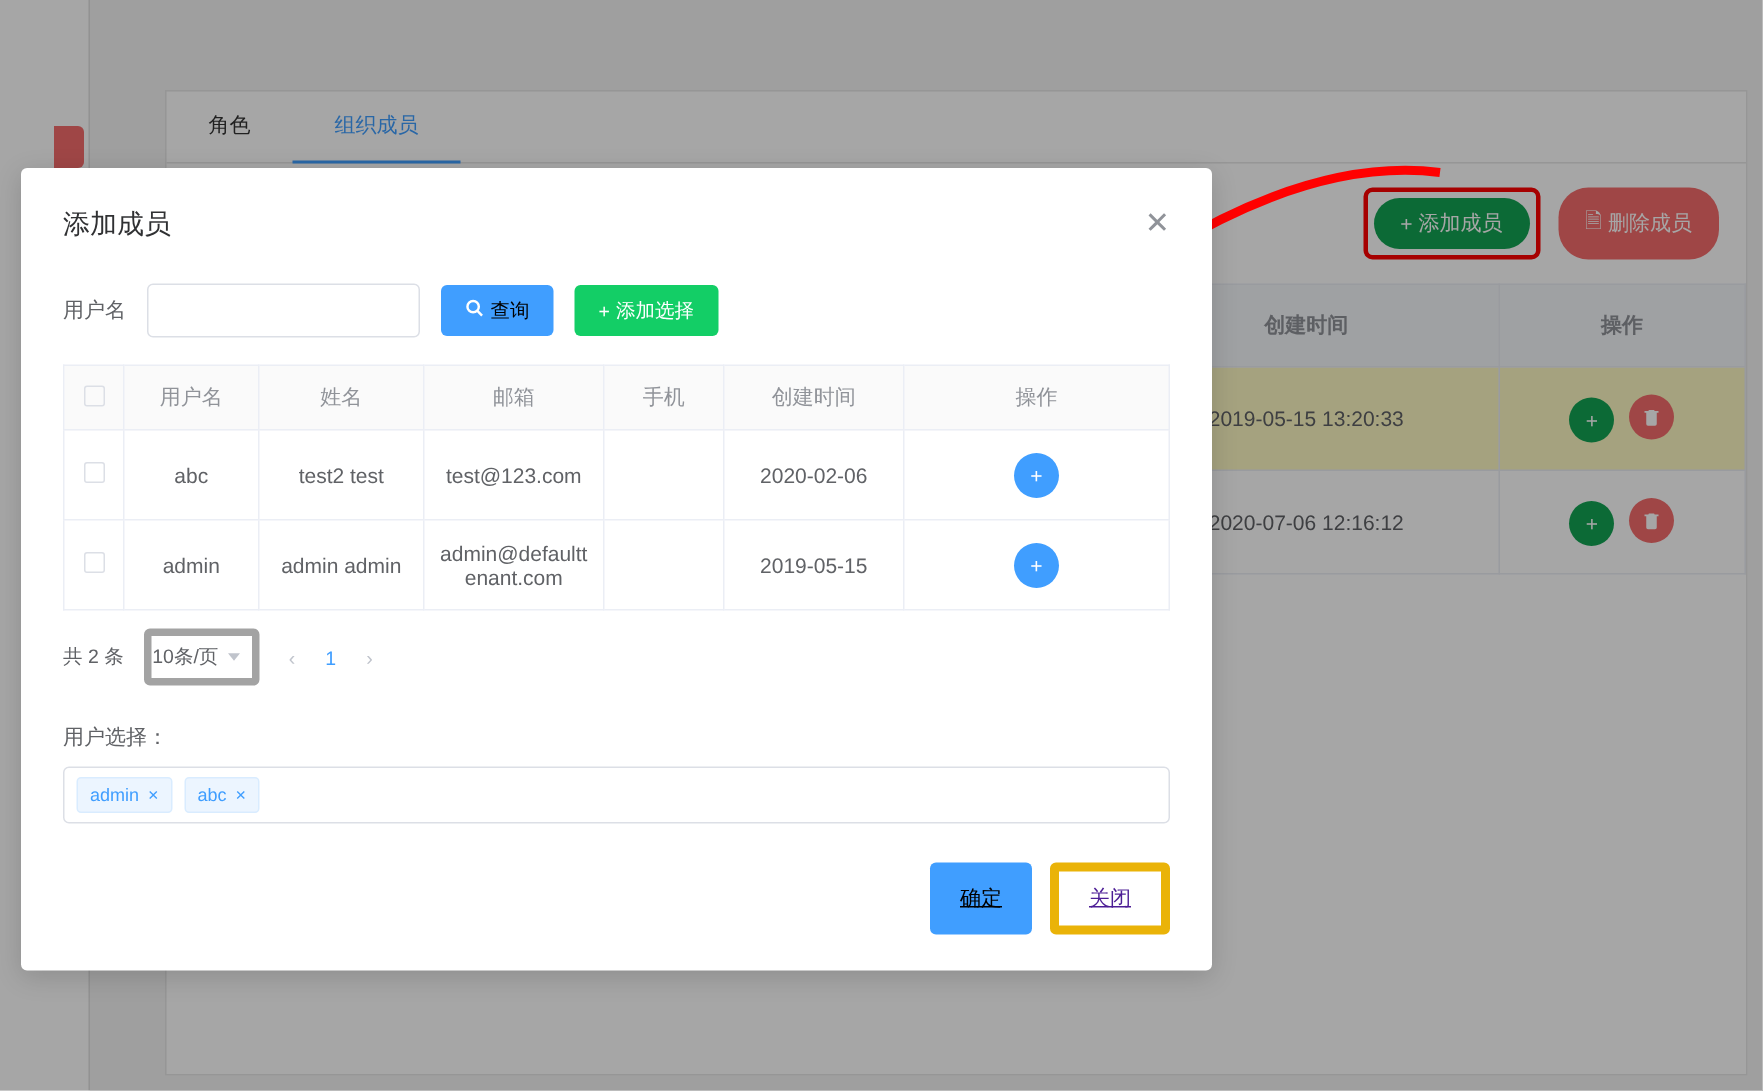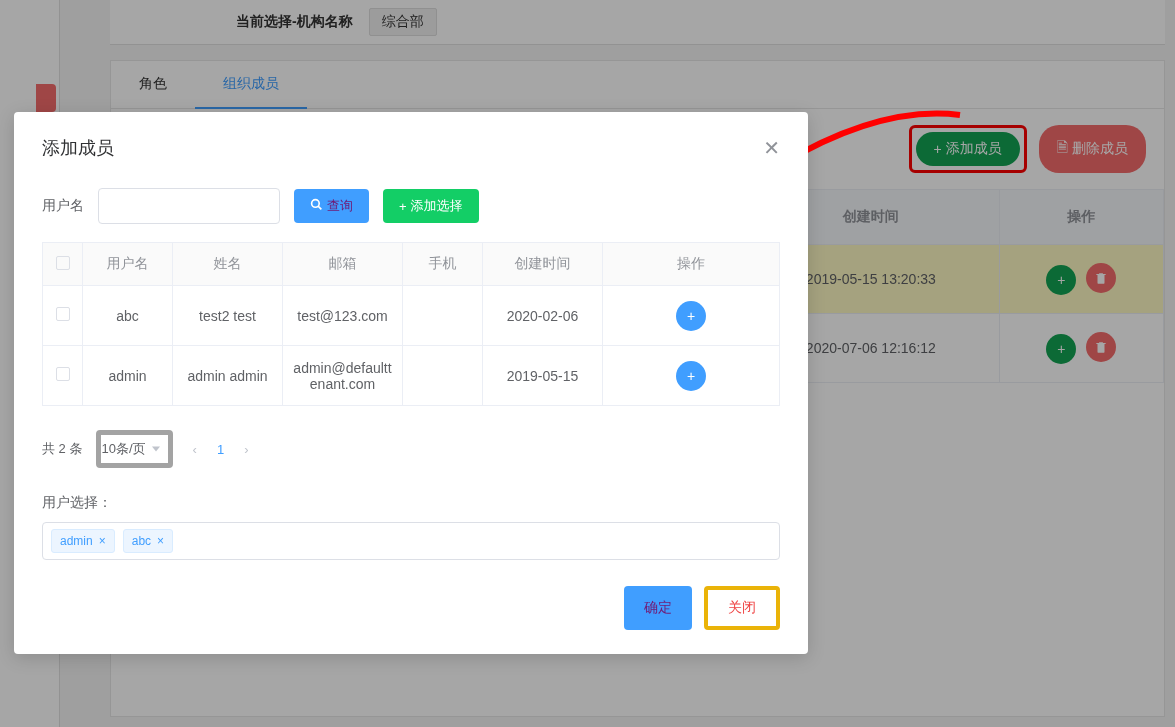--- a/index.html
+++ b/index.html
@@ -43,61 +43,55 @@
 
 .modal { position: absolute; left: 14px; top: 112px; width: 794px; background: #fff; border-radius: 4px; box-shadow: 0 4px 18px rgba(0,0,0,0.15); padding: 24px 28px; }
 .modal-head { display: flex; justify-content: space-between; align-items: center; margin-bottom: 28px; }
 .modal-title { font-size: 18px; color: #303133; }
 .modal-close { color: #909399; font-size: 20px; cursor: pointer; background: none; border: none; }
 
 .search-row { display: flex; align-items: center; gap: 14px; margin-bottom: 18px; }
 .search-row label { color: #606266; }
 .input-text { width: 182px; height: 36px; border: 1px solid #dcdfe6; border-radius: 4px; padding: 0 10px; font-size: 14px; }
 .btn-sm { padding: 8px 16px; border-radius: 4px; font-size: 13px; }
-.btn-blue { background: #409eff; color: #701a75; }
+.btn-blue { background: #409eff; color: #000000; }
 .btn-gr2 { background: #13ce66; color: #fff; }
 
 .m-table { width: 100%; border-collapse: collapse; border: 1px solid #ebeef5; }
 .m-table th, .m-table td { border: 1px solid #ebeef5; padding: 12px 8px; text-align: center; color: #606266; font-size: 14px; }
 .m-table th { background: #fafafa; font-weight: 500; color: #909399; }
 .m-table td { height: 60px; }
 .chk { width: 14px; height: 14px; border: 1px solid #dcdfe6; border-radius: 2px; display: inline-block; }
 .circ-blue { background: #409eff; }
 
-.pager { display: flex; align-items: center; gap: 14px; margin-top: 24px; color: #606266; font-size: 13px; }
+.pager { display: flex; align-items: center; gap: 14px; margin-top: 12px; color: #606266; font-size: 13px; }
 .page-sel { border: 5px solid #a3a3a3; border-radius: 4px; padding: 5px 22px 5px 0; position: relative; cursor: pointer; }
 .page-sel::after { content: ''; position: absolute; right: 8px; top: 50%; width: 0; height: 0; border-left: 4px solid transparent; border-right: 4px solid transparent; border-top: 5px solid #c0c4cc; transform: translateY(-50%); }
 .page-nav { color: #c0c4cc; cursor: pointer; padding: 0 6px; }
 .page-cur { color: #409eff; cursor: pointer; }
 
 .sel-label { margin-top: 26px; color: #606266; }
 .tag-row { margin-top: 10px; border: 1px solid #dcdfe6; border-radius: 4px; padding: 6px 8px; display: flex; gap: 8px; min-height: 38px; }
 .tag { display: inline-flex; align-items: center; gap: 6px; border: 1px solid #d9ecff; background: #ecf5ff; color: #409eff; padding: 3px 8px; border-radius: 3px; font-size: 12px; }
 .tag .x { cursor: pointer; font-size: 12px; }
 
 .modal-foot { display: flex; justify-content: flex-end; gap: 12px; margin-top: 26px; }
-.btn-default { background: #fff; border: 4px solid #eab308; color: #ef4444; }
-.btn-md { padding: 9px 20px; border-radius: 4px; font-size: 14px; cursor: pointer; }
+.btn-default { background: #fff; border: 6px solid #eab308; color: #4c1d95; }
+.btn-md { padding: 9px 20px; border-radius: 4px; font-size: 14px; cursor: pointer; text-decoration: underline; }
 </style>
 </head>
 <body>
 
 <div class="bg-page">
   <div class="bg-toprow">
     <span class="bg-icon-list"><span>列表</span> ≣</span>
   </div>
   <div class="bg-left-col"></div>
   <div class="bg-del-left"></div>
 
-  <div style="position:absolute; left:110px; right:10px; top:0;">
-    <div class="bg-header">
-      <span class="label">当前选择-机构名称</span>
-      <span class="val">综合部</span>
-    </div>
-  </div>
 
   <div class="bg-panel">
     <div class="bg-tabs">
       <div class="bg-tab">角色</div>
       <div class="bg-tab active">组织成员</div>
     </div>
     <div class="bg-actions">
       <span class="highlight-box">
         <button class="btn btn-green">
           <span>+</span>

